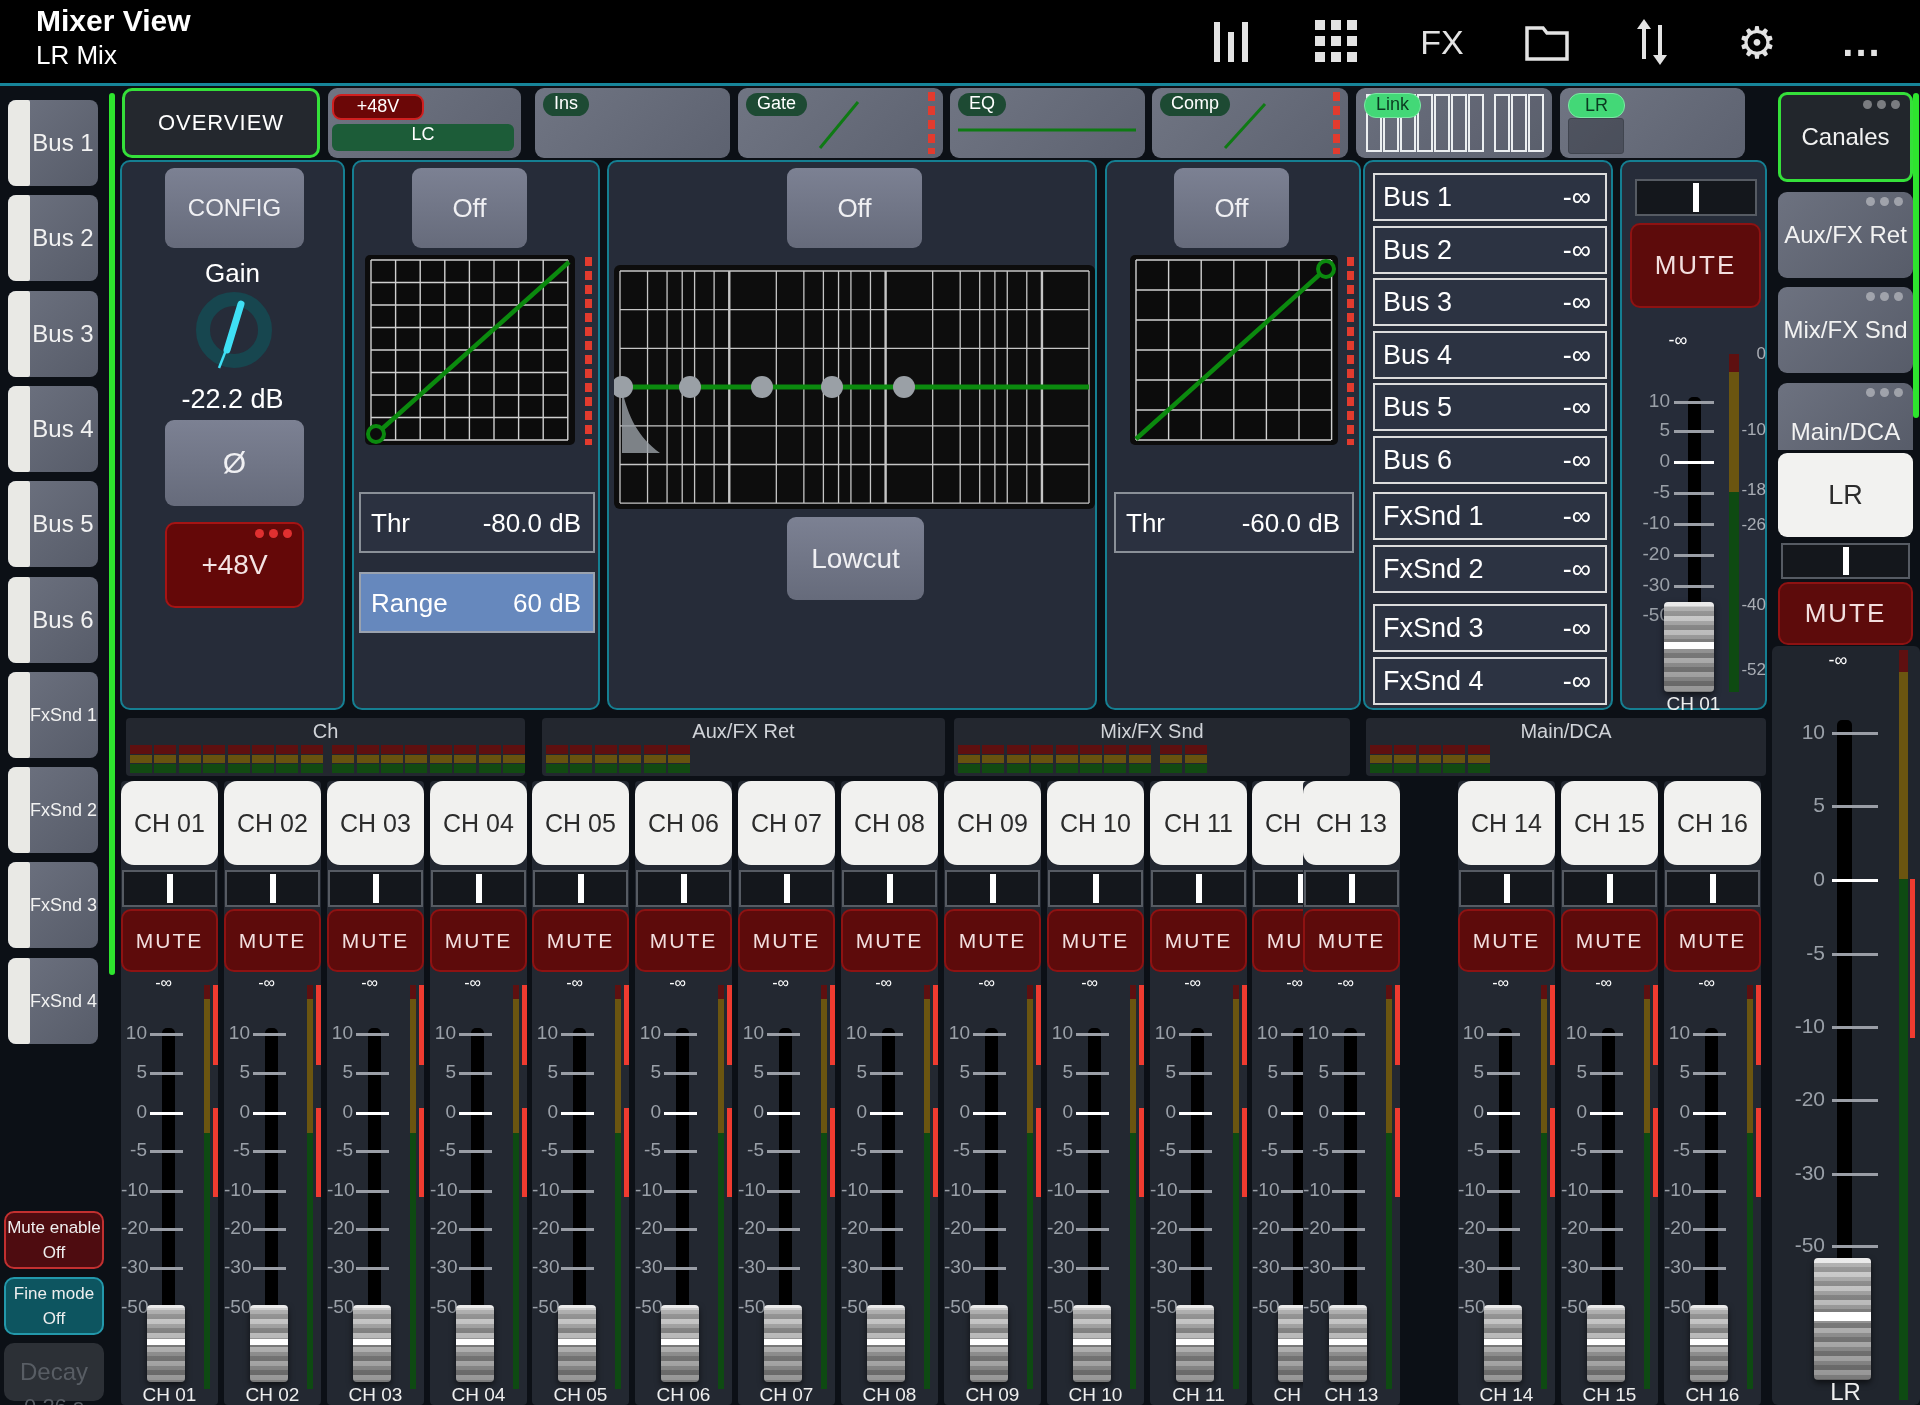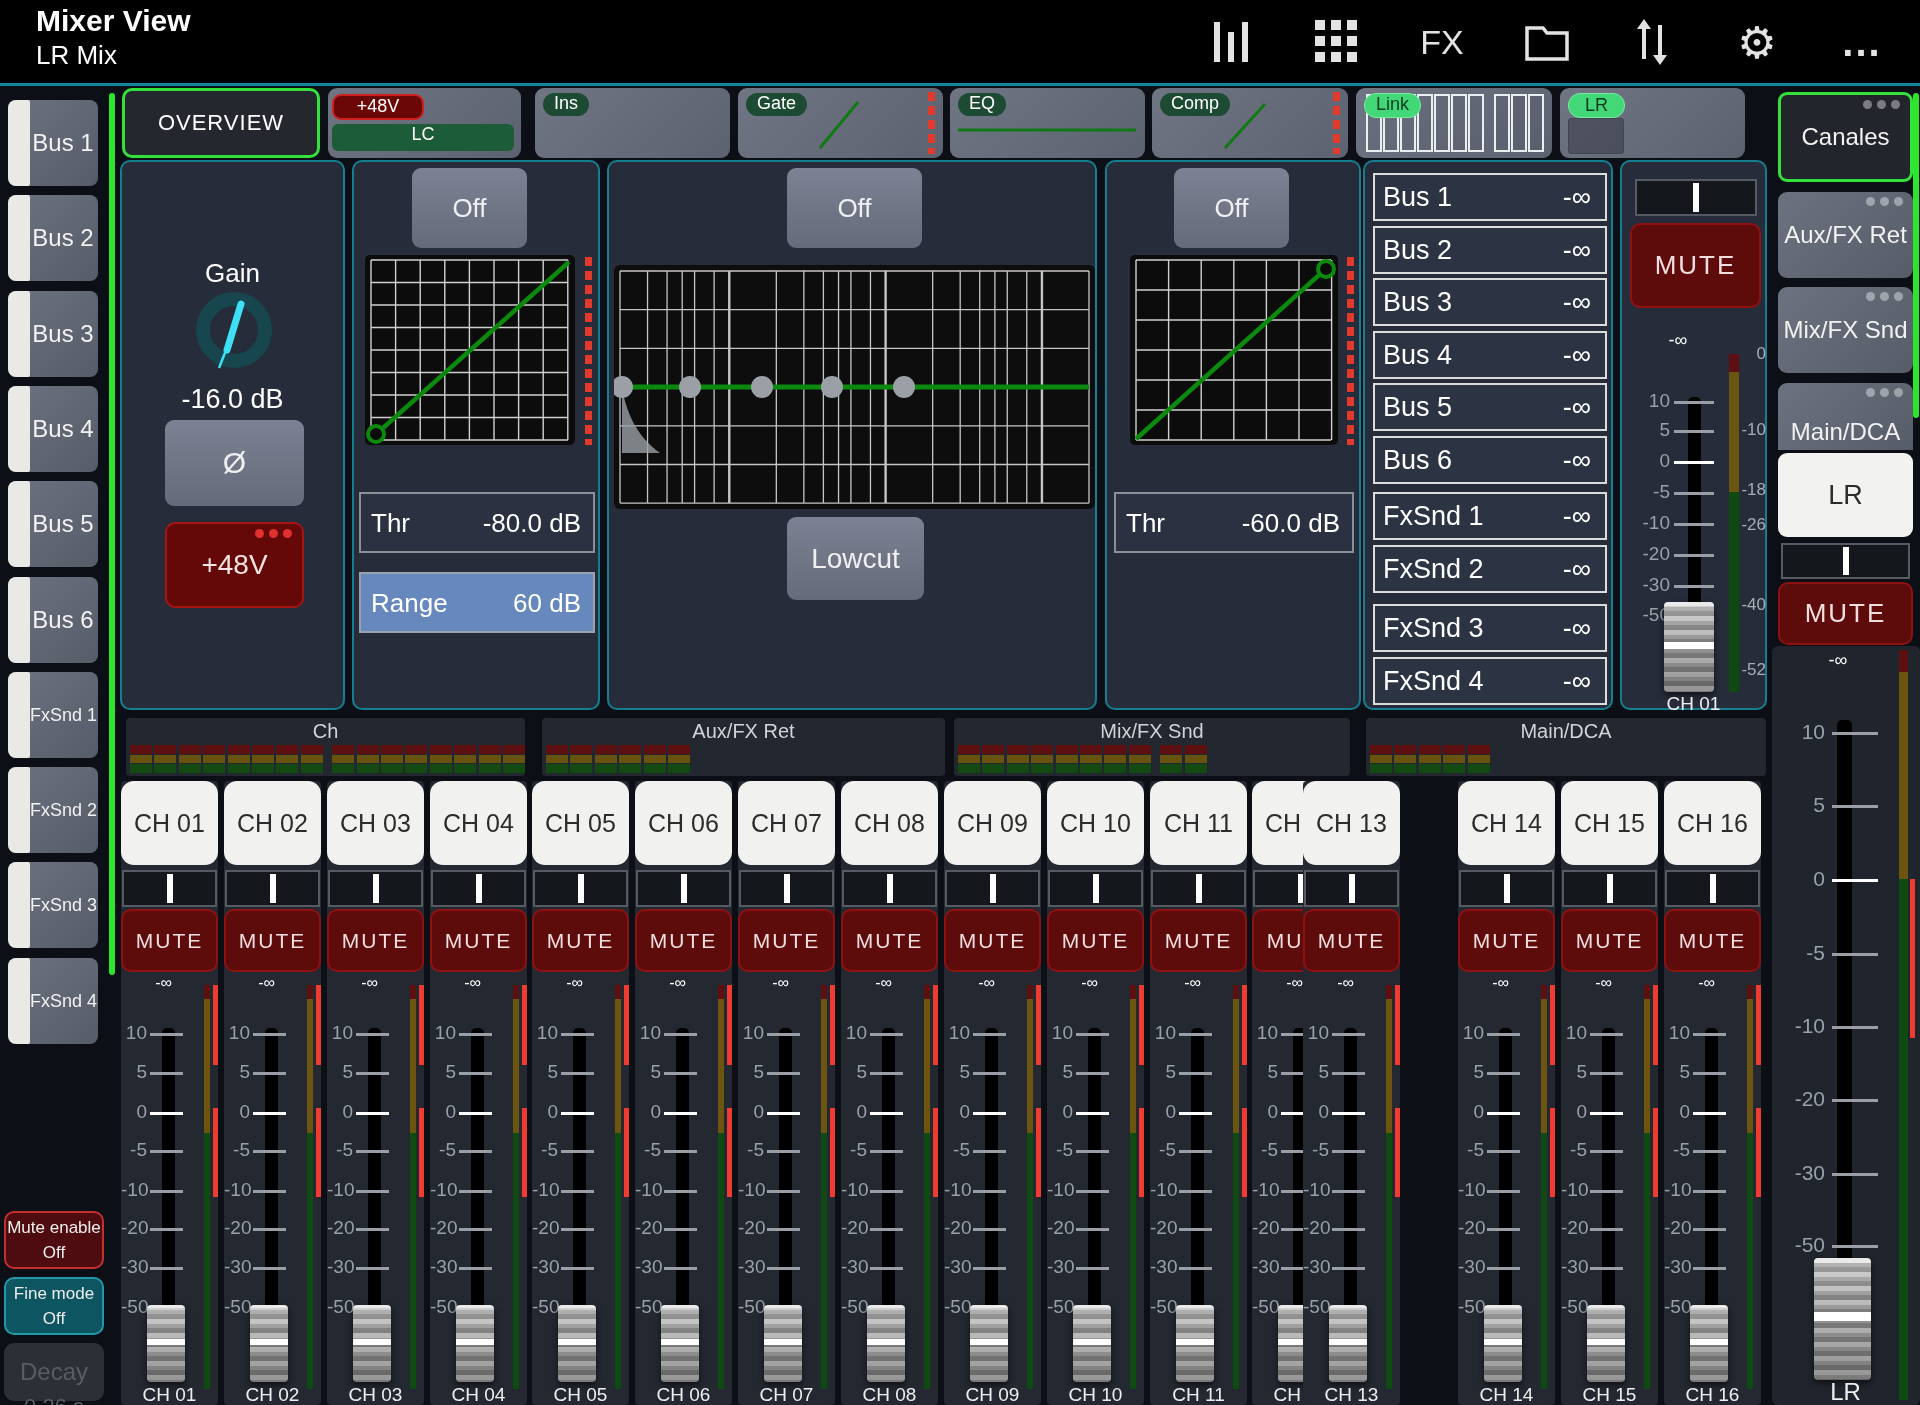--- a/index.html
+++ b/index.html
@@ -161,27 +161,28 @@
       </div>
     <span class="pill bright">Link</span>
   </div>
 
   <div class="tstrip" style="left:1560px; width:185px;">
     <span class="pill bright" style="padding:1px 16px;">LR</span>
     <div style="position:absolute; left:8px; top:30px; width:56px; height:36px; border:1px solid #40454f; background:rgba(22,26,34,0.35); border-radius:3px;"></div>
   </div>
 
   <div class="panel" style="left:120px; width:225px;">
+    <div class="gbtn" style="left:43px; top:6px; width:139px; height:80px; font-size:24px;">CONFIG</div>
     <div style="position:absolute; left:0; top:96px; width:100%; text-align:center; color:#fff; font-size:26px;">Gain</div>
     <svg class="abs" style="left:72px; top:128px;" width="80" height="84" viewBox="0 0 80 84">
       <circle cx="40" cy="40" r="31" fill="none" stroke="#17464f" stroke-width="14"></circle>
       <line x1="33" y1="60" x2="47" y2="14" stroke="#3fe0f5" stroke-width="7" stroke-linecap="round"></line>
       <line x1="25" y1="78" x2="36" y2="50" stroke="#3fe0f5" stroke-width="2.5"></line>
     </svg>
-    <div style="position:absolute; left:0; top:222px; width:100%; text-align:center; color:#fff; font-size:27px;">-16.0 dB</div>
+    <div style="position:absolute; left:0; top:222px; width:100%; text-align:center; color:#fff; font-size:27px;">-22.2 dB</div>
     <div class="gbtn" style="left:43px; top:258px; width:139px; height:86px; font-size:30px;">Ø</div>
     <div class="redbtn" style="left:43px; top:360px; width:139px; height:86px; font-size:28px;">
       <div class="dots3">
           <span style="background:#e03030;"></span>
           <span style="background:#e03030;"></span>
           <span style="background:#e03030;"></span>
         </div>
       <span>+48V</span>
     </div>
   </div>

